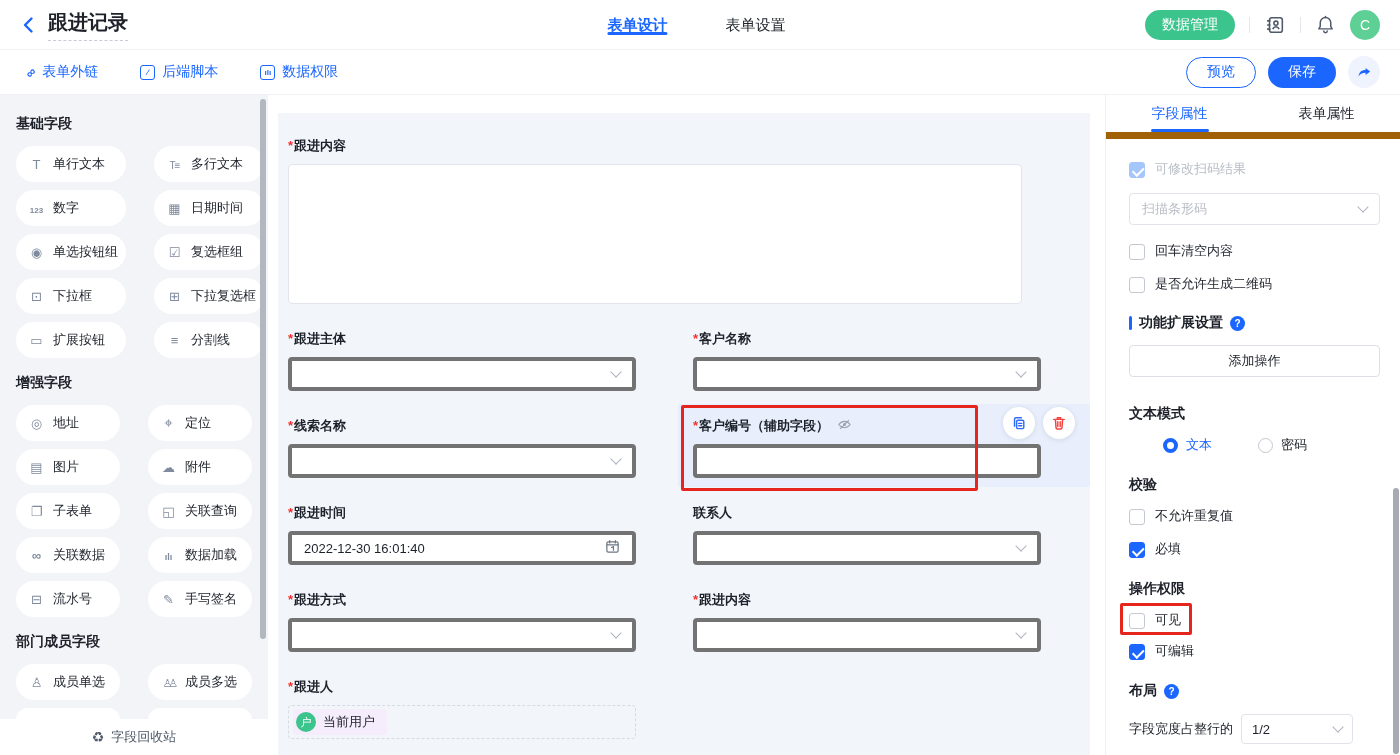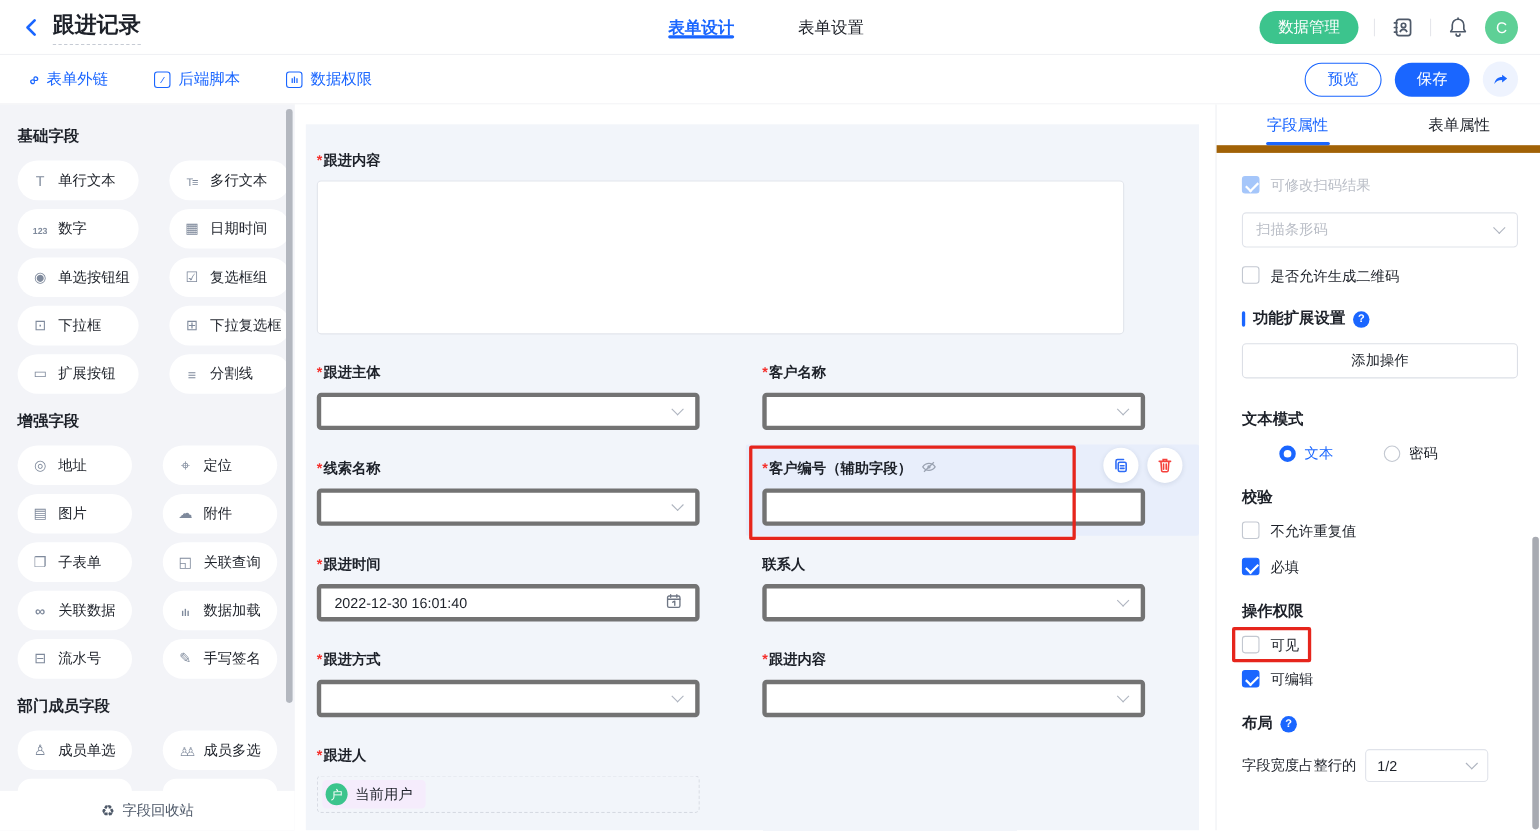--- a/index.html
+++ b/index.html
@@ -79,21 +79,21 @@
   .user-tag { display:inline-flex; align-items:center; gap:7px; background:#f5ecfc; border-radius:4px; height:26px; padding:0 12px 0 3px; font-size:13px; }
   .tag-avatar { width:20px; height:20px; border-radius:50%; background:#3cc48d; color:#fff; font-size:11px; display:flex; align-items:center; justify-content:center; }
 
   
   .props { width:295px; border-left:1px solid #eef0f3; background:#fff; position:relative; flex:none; }
   .pr-tabs { height:44px; display:flex; border-bottom:7px solid #a16207; }
   .pr-tab { flex:1; display:flex; align-items:center; justify-content:center; font-size:14px; position:relative; cursor:pointer; }
   .pr-tab.active { color:#1a66ff; }
   .pr-tab.active::after { content:""; position:absolute; bottom:0; left:50%; transform:translateX(-50%); width:58px; height:3px; background:#1a66ff; border-radius:2px; }
   .pr-body { padding:21px 20px 0 23px; font-size:13px; }
-  .row-cb { display:flex; align-items:flex-start; gap:10px; margin-bottom:15px; position:relative; }
+  .row-cb { display:flex; align-items:flex-end; gap:10px; margin-bottom:15px; position:relative; }
   .cb { width:16px; height:16px; border:1.5px solid #c3c8d1; border-radius:3px; background:#fff; position:relative; flex:none; cursor:pointer; }
   .cb.on { background:#1a66ff; border-color:#1a66ff; }
   .cb.on::after { content:""; position:absolute; left:4.5px; top:1.5px; width:4.5px; height:8.5px; border-right:2px solid #fff; border-bottom:2px solid #fff; transform:rotate(45deg); }
   .cb.on.dis { background:#a5c6fa; border-color:#a5c6fa; cursor:default; }
   .lbl-dis { color:#b9bdc6; }
   .pr-select { height:32px; border:1px solid #e0e3ea; border-radius:4px; display:flex; align-items:center; padding:0 12px; color:#b9bdc6; margin-bottom:17px; background:#fff; cursor:pointer; }
   .pr-select .chev { margin-left:auto; }
   .sec-h { display:flex; align-items:center; gap:7px; font-size:14px; font-weight:700; margin:21px 0 13px; }
   .bluebar { width:3px; height:14px; background:#1a66ff; border-radius:2px; }
   .help { width:15px; height:15px; border-radius:50%; background:#1a66ff; color:#fff; font-size:10px; display:flex; align-items:center; justify-content:center; font-weight:700; cursor:pointer; }
@@ -439,20 +439,24 @@
         <span class="lbl-dis">可修改扫码结果</span>
       </div>
 
       <div class="pr-select">
         <span>扫描条形码</span>
         <span class="chev"></span>
       </div>
 
       <div class="row-cb">
         <span class="cb"></span>
+        <span>回车清空内容</span>
+      </div>
+      <div class="row-cb">
+        <span class="cb"></span>
         <span>是否允许生成二维码</span>
       </div>
 
       <div class="sec-h">
         <span class="bluebar"></span>
         <span>功能扩展设置</span>
         <span class="help">?</span>
       </div>
       <button class="btn-add">添加操作</button>
 

